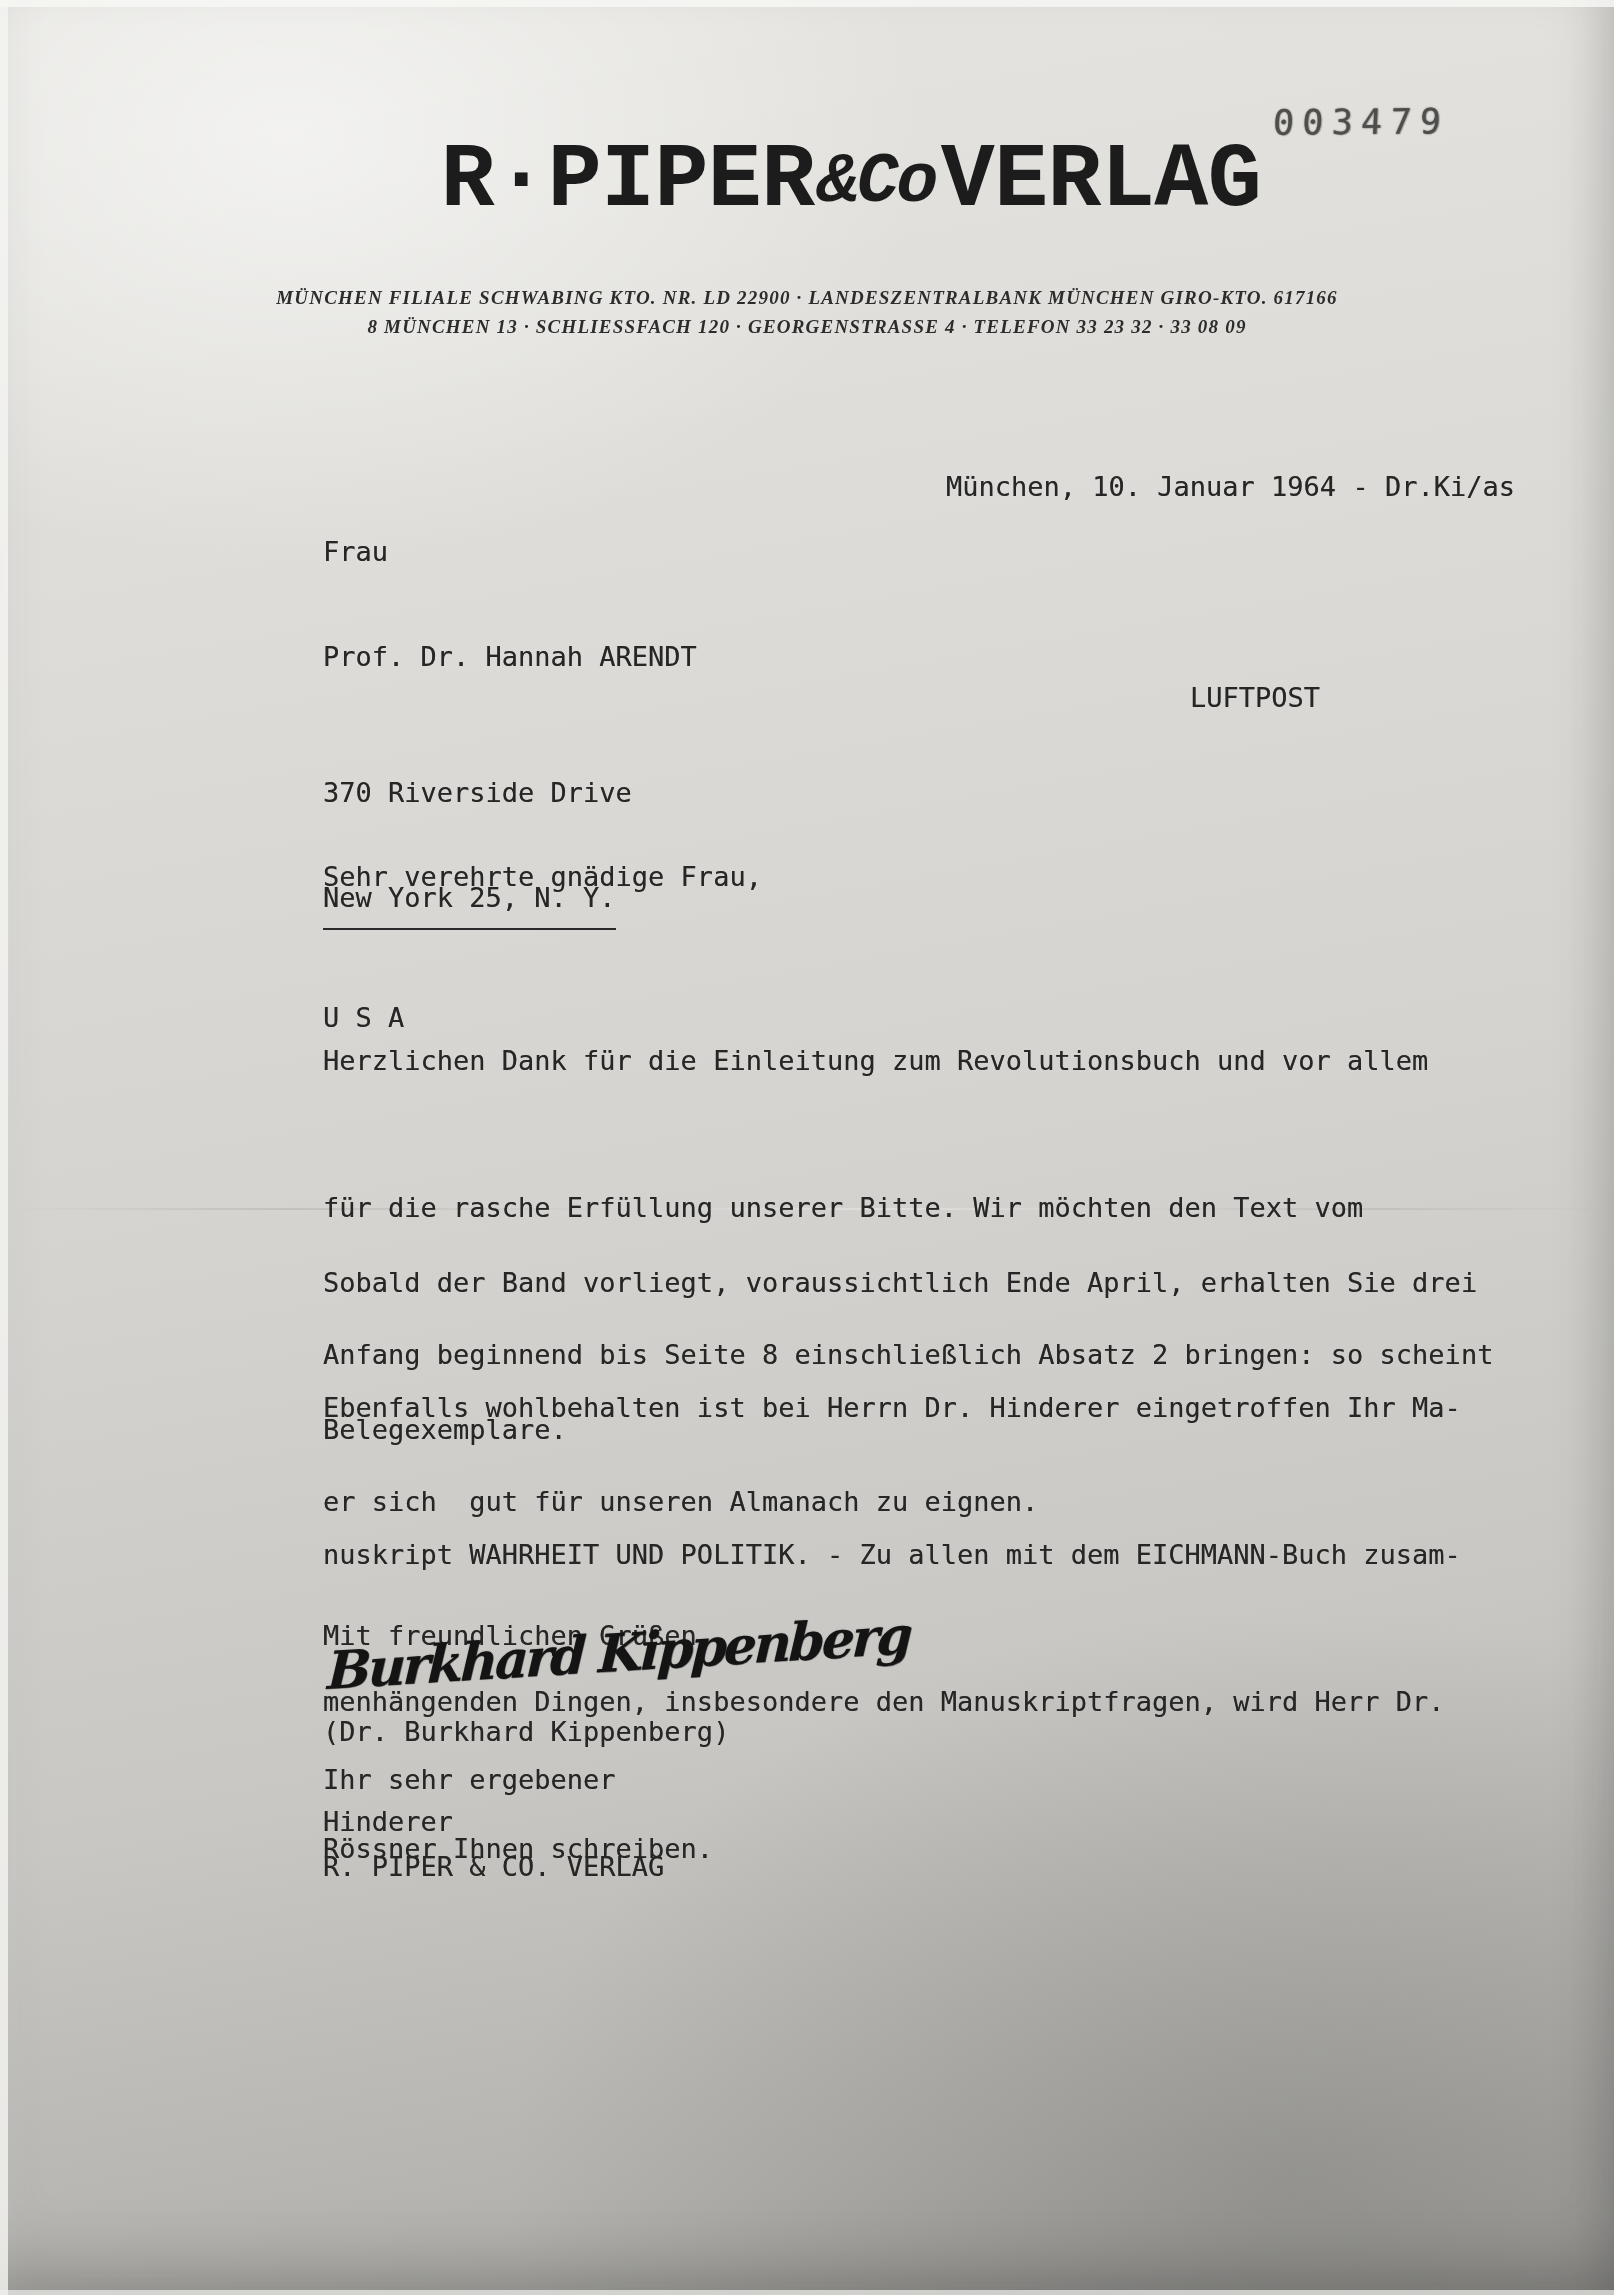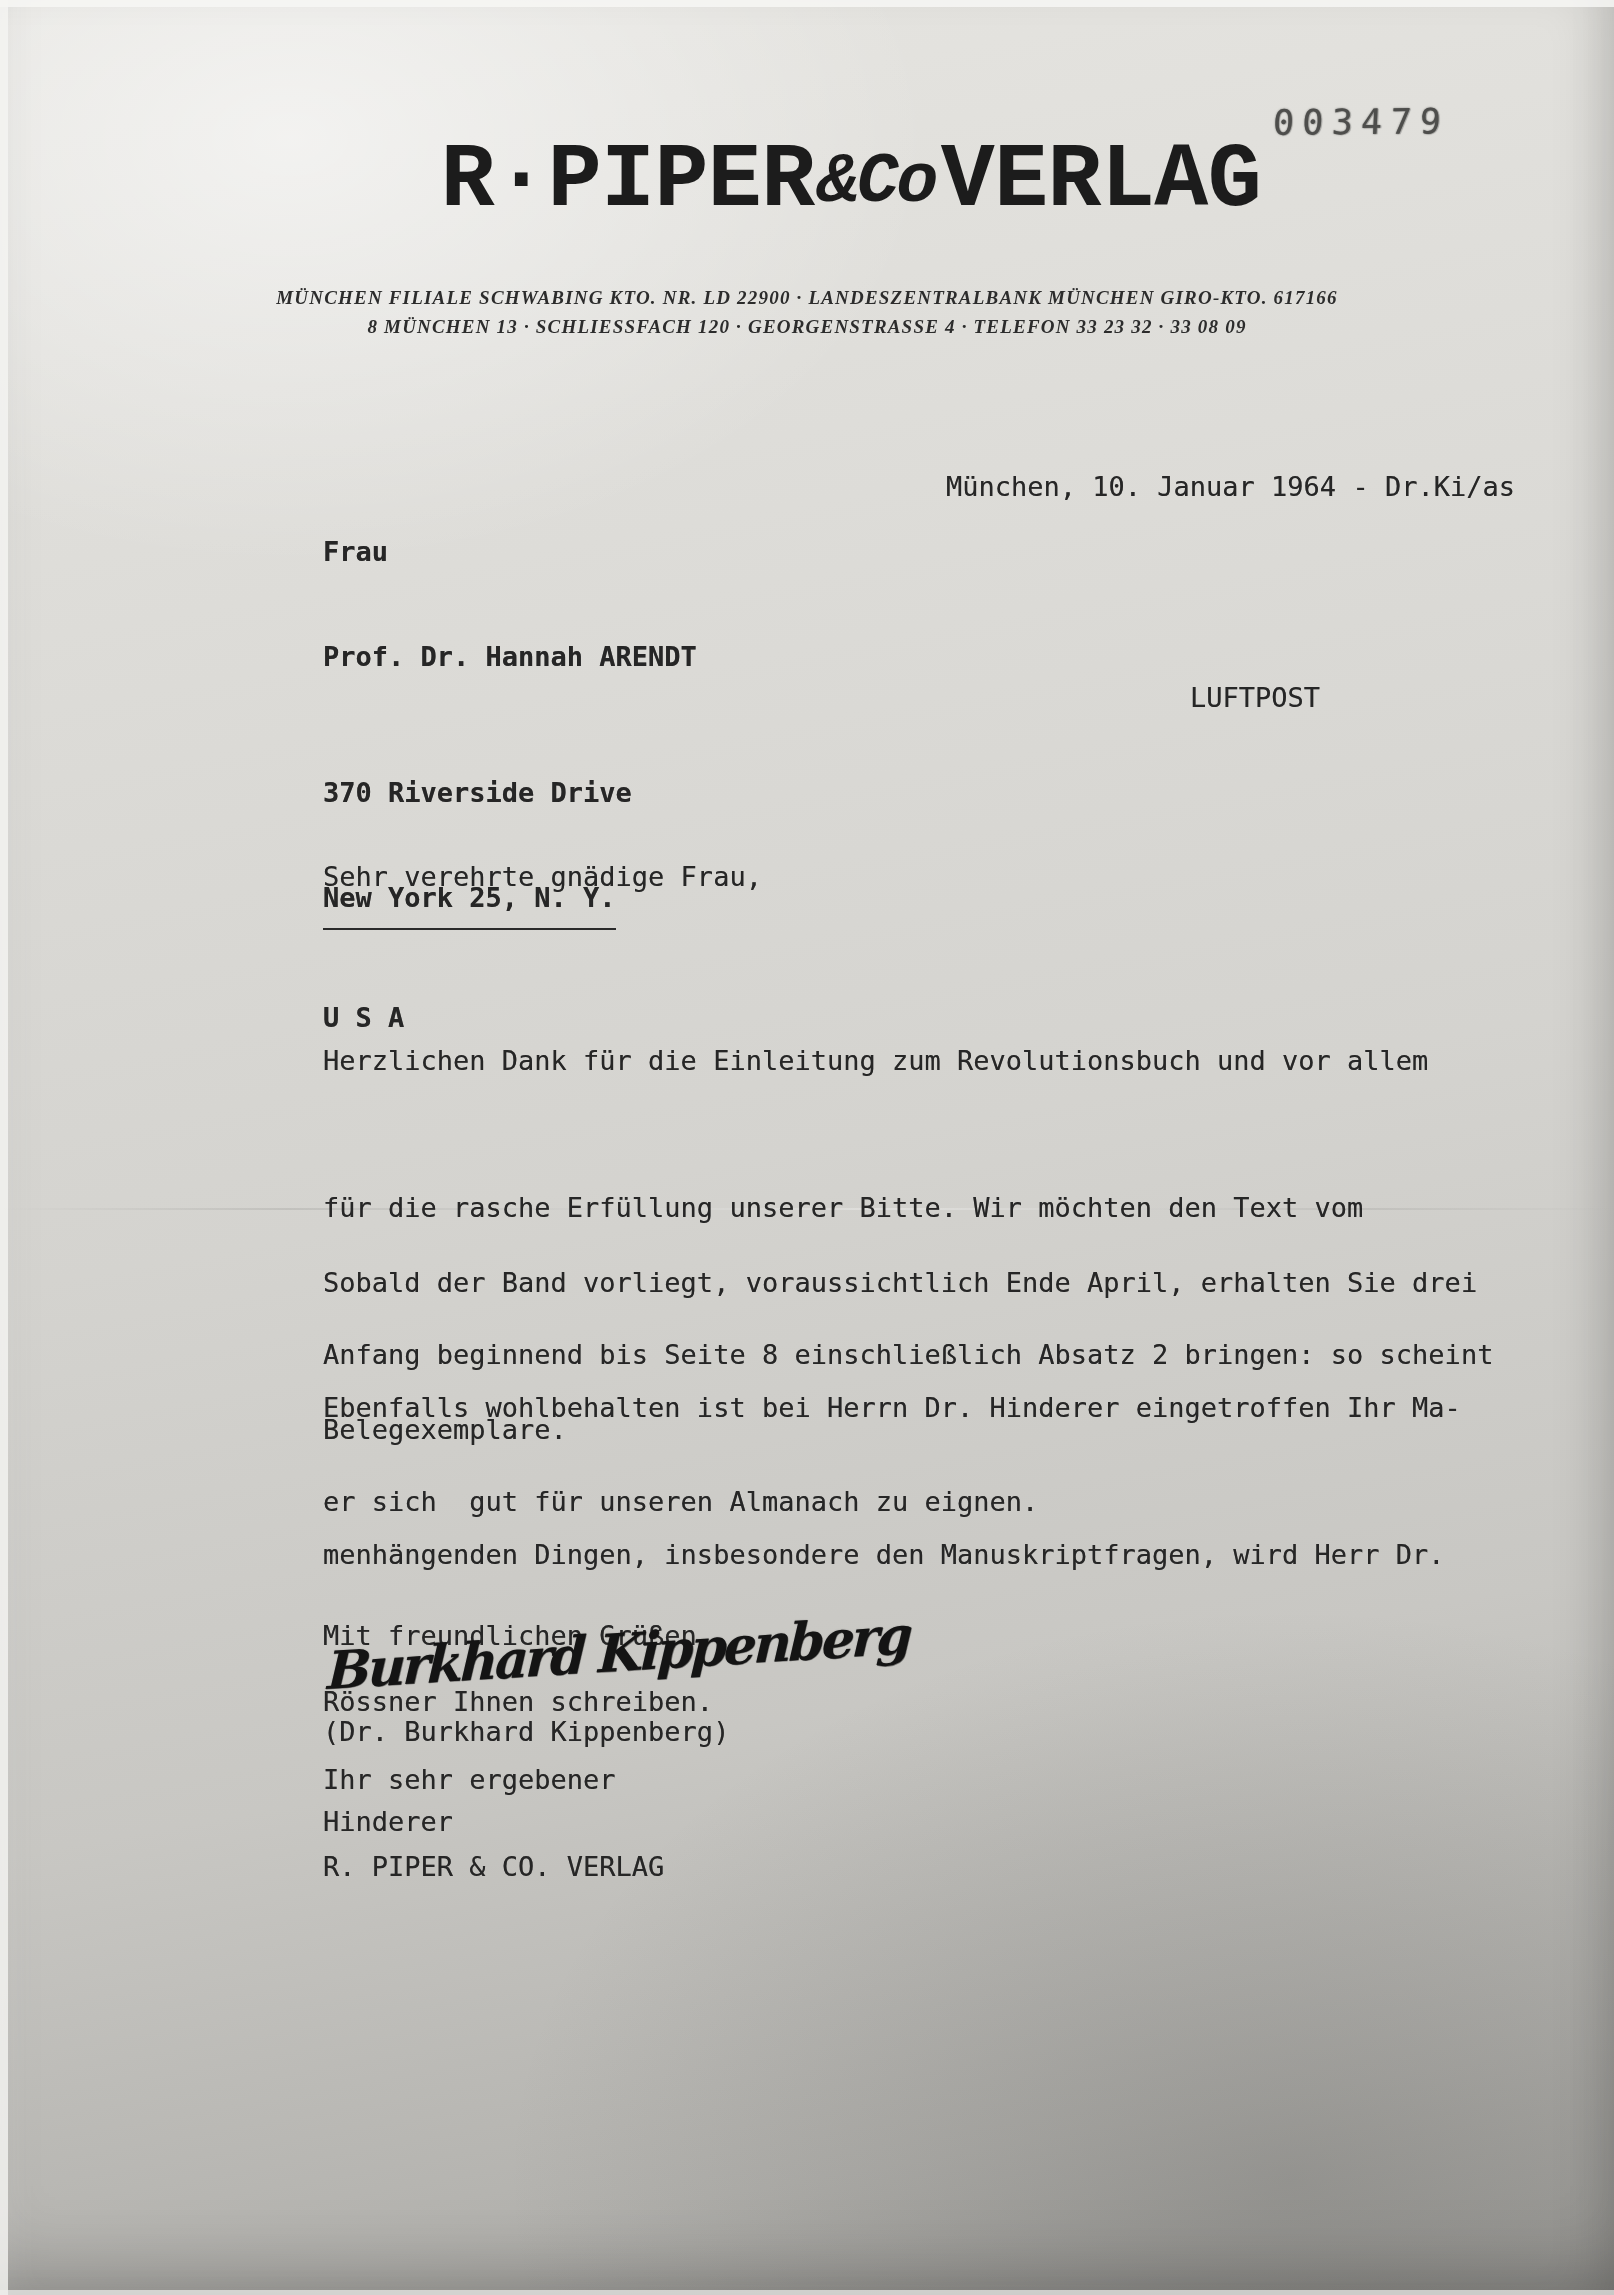--- a/index.html
+++ b/index.html
@@ -72,21 +72,21 @@
     font-size: 19px; line-height: 28.6px; letter-spacing: 1.2px;
     color: #2c2c2c;
   }
   .typed {
     position: absolute;
     font-size: 27px;
     color: #262626;
     white-space: pre;
     text-shadow: 0 0 0.6px rgba(45,45,45,0.55);
   }
-  .recipient { top: 464px; left: 323px; line-height: 35px; font-weight: bold; }
+  .recipient { top: 464px; left: 323px; line-height: 35px; }
   .recipient .gap { margin-top: 31px; }
   .recipient .underlined {
     display: inline-block;
     border-bottom: 2.4px solid #2a2a2a;
     padding-bottom: 13px;
   }
   .dateline { top: 471px; left: 946px; }
   .luftpost { top: 634px; left: 1190px; margin-top: 48px; }
   .salutation { top: 861px; left: 323px; }
   .para { left: 323px; line-height: 49px; }
@@ -150,20 +150,21 @@
     <div>er sich  gut für unseren Almanach zu eignen.</div>
   </div>
 
   <div class="typed para para-2">
     <div>Sobald der Band vorliegt, voraussichtlich Ende April, erhalten Sie drei</div>
     <div>Belegexemplare.</div>
   </div>
 
   <div class="typed para para-3">
     <div>Ebenfalls wohlbehalten ist bei Herrn Dr. Hinderer eingetroffen Ihr Ma-</div>
+    <div>nuskript WAHRHEIT UND POLITIK. - Zu allen mit dem EICHMANN-Buch zusam-</div>
     <div>menhängenden Dingen, insbesondere den Manuskriptfragen, wird Herr Dr.</div>
     <div>Rössner Ihnen schreiben.</div>
   </div>
 
   <div class="typed closing">
     <div>Mit freundlichen Grüßen</div>
     <div>Ihr sehr ergebener</div>
   </div>
 
   <div class="signature-script">Burkhard Kippenberg</div>

